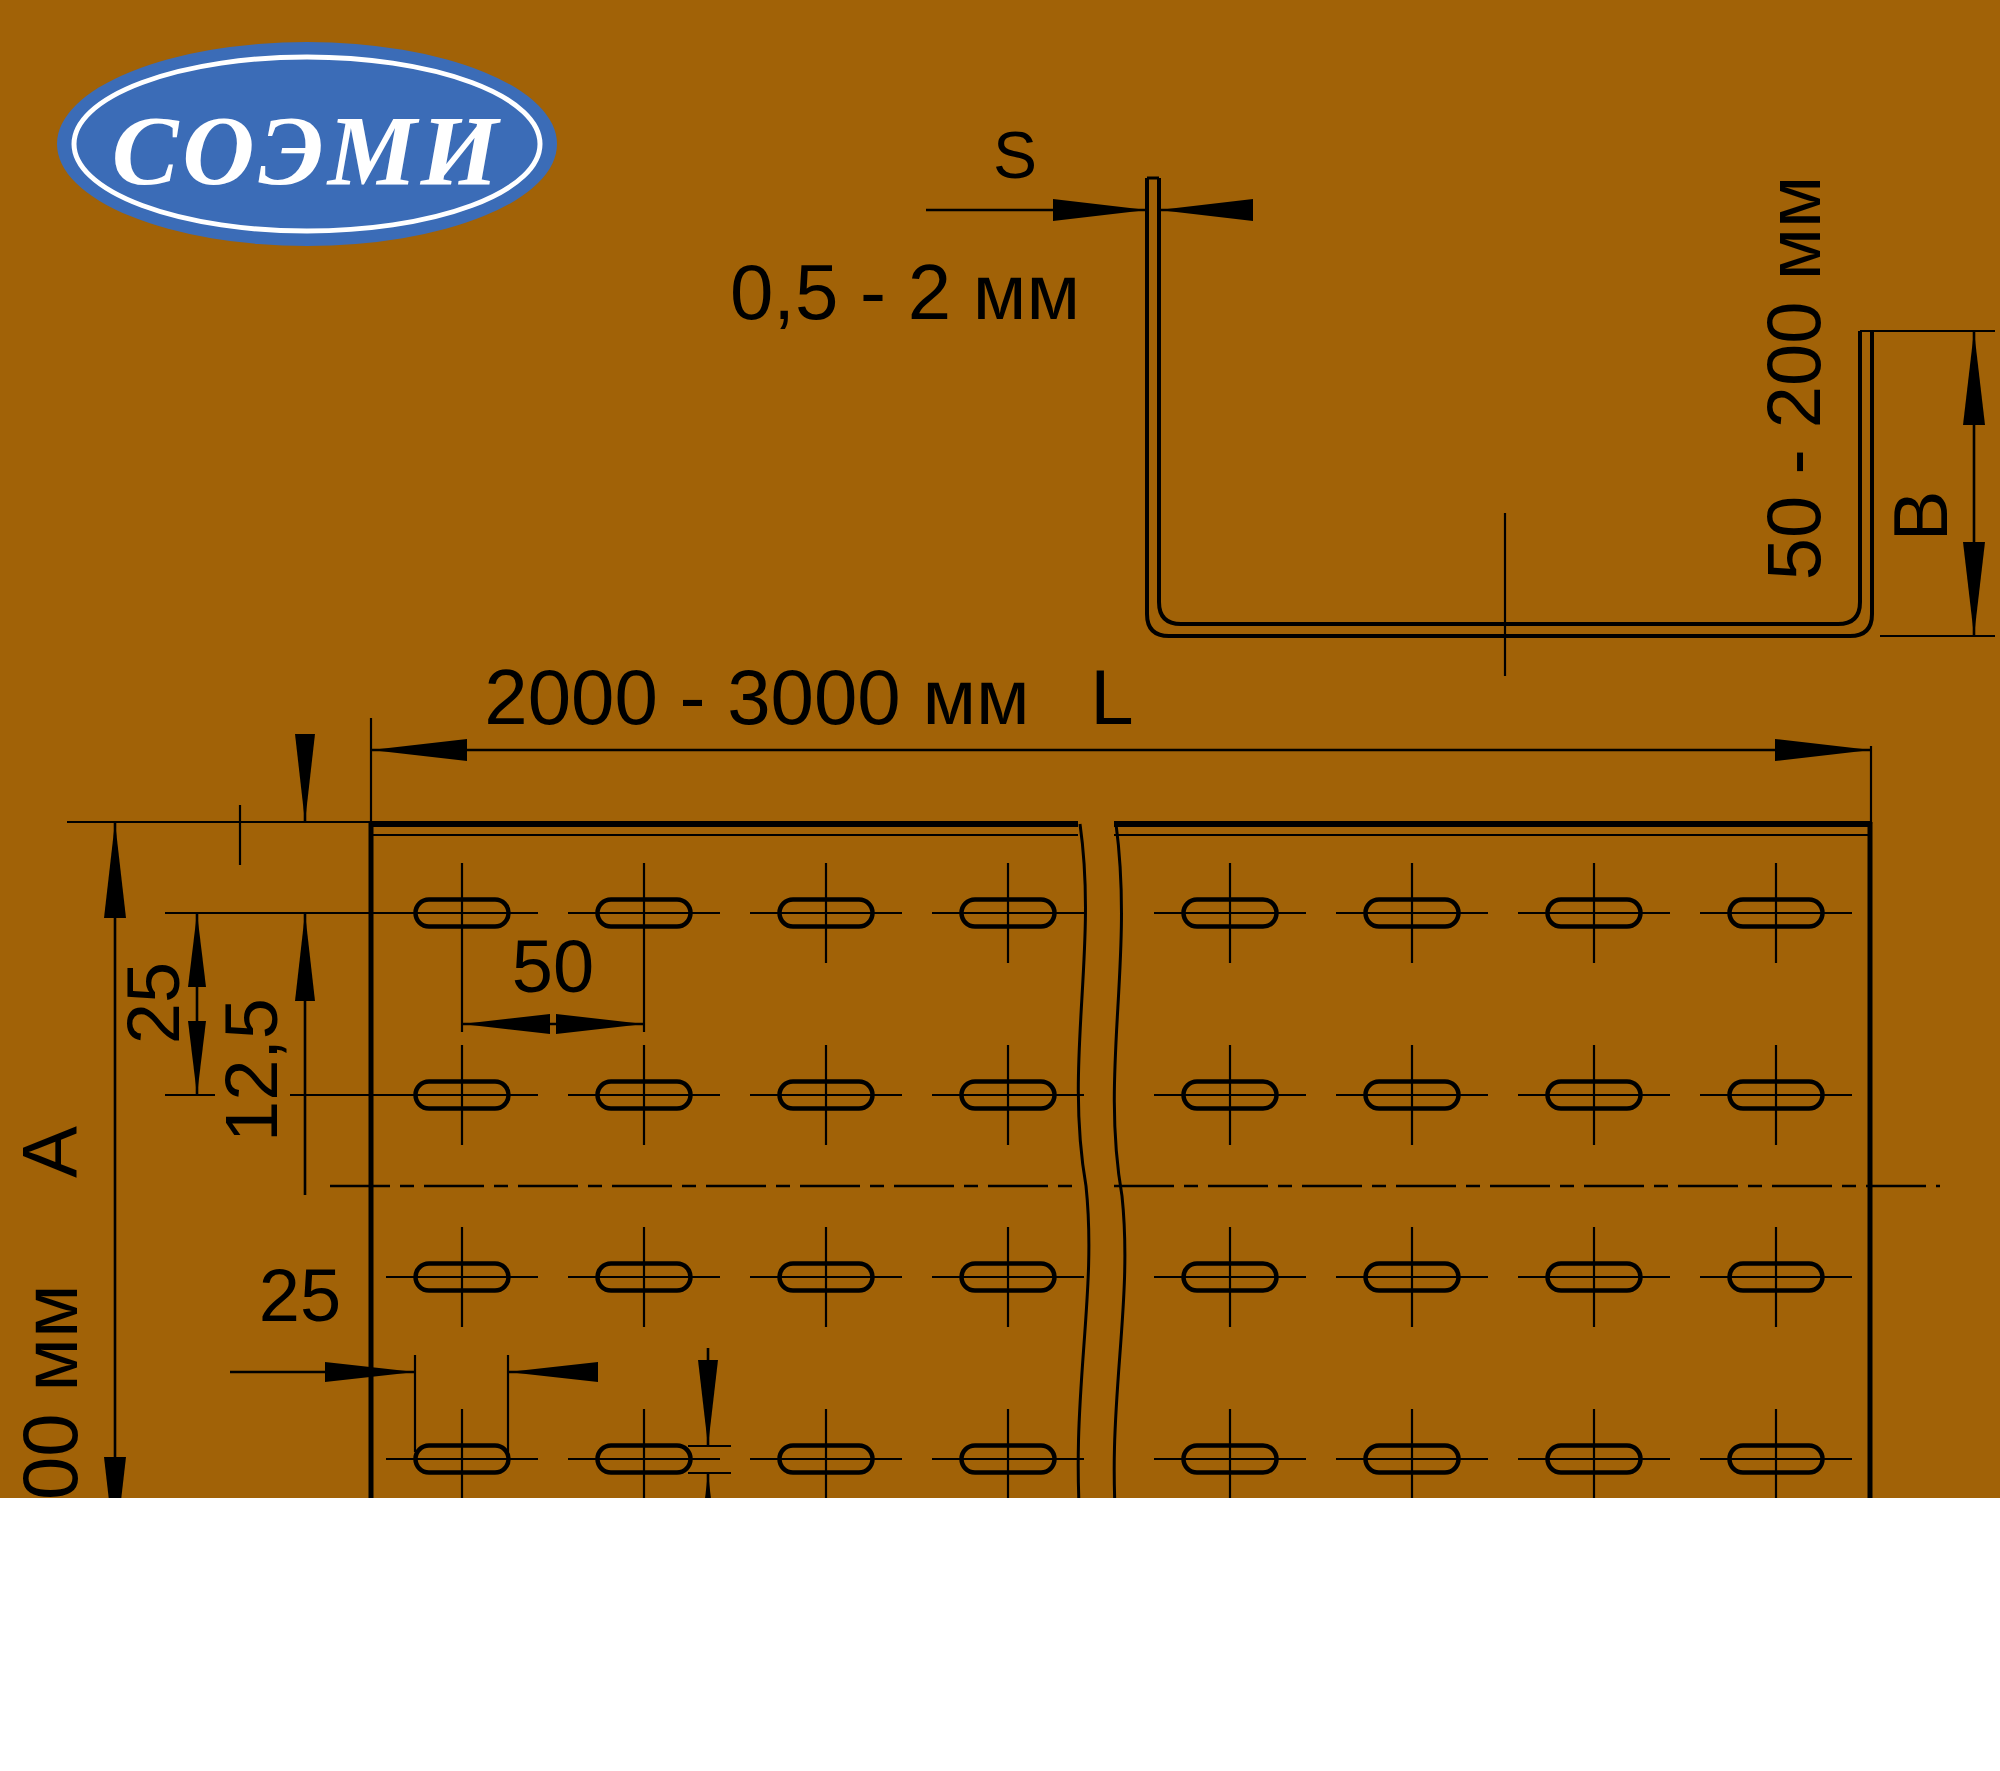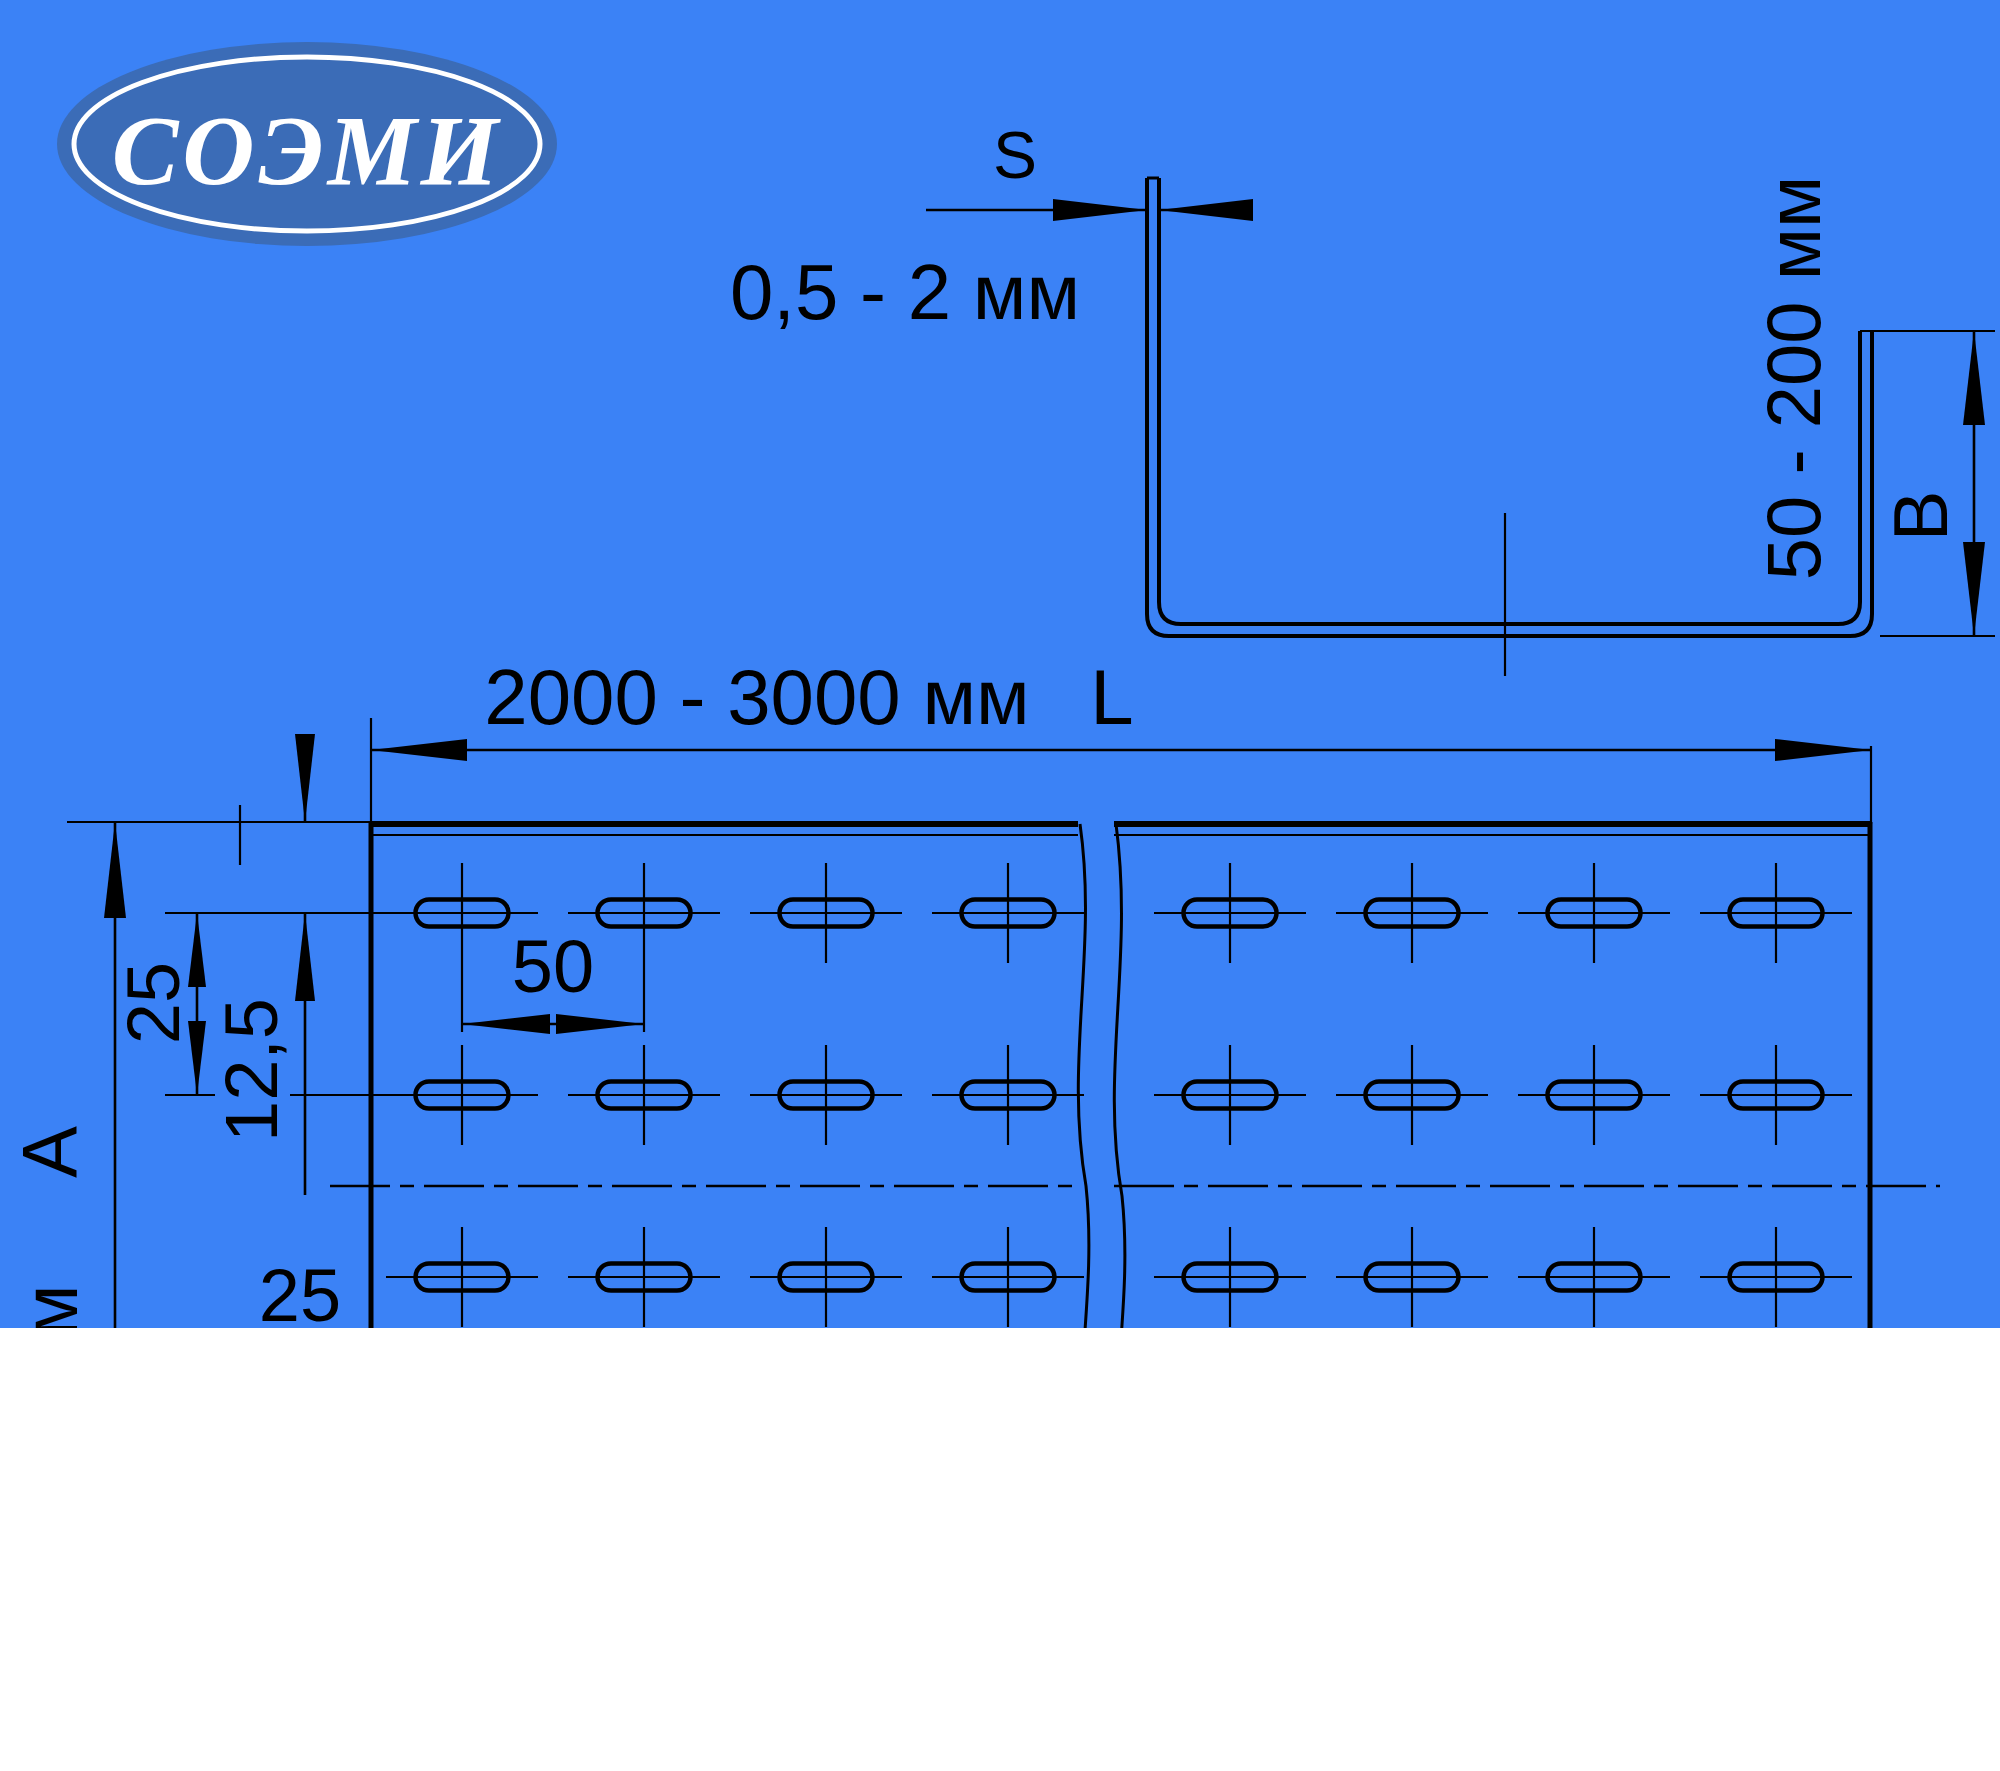--- a/index.html
+++ b/index.html
@@ -1,16 +1,16 @@
 <!DOCTYPE html>
 <html><head>
 <meta charset="utf-8">
 <style>
   html,body{margin:0;padding:0;background:#fff;}
-  .stage{width:2000px;height:1328px;position:relative;background:#3b82f6;font-family:"Liberation Sans",sans-serif;}
+  .stage{width:2000px;height:1498px;position:relative;background:#a16207;font-family:"Liberation Sans",sans-serif;}
   svg text{font-family:"Liberation Sans",sans-serif;fill:#000;}
   .thin {stroke:#000;stroke-width:2.2;fill:none;stroke-linecap:butt;}
   .med  {stroke:#000;stroke-width:3;fill:none;}
   .dim  {stroke:#000;stroke-width:2.6;fill:none;}
   .sheet{stroke:#000;stroke-width:4;fill:none;}
   .edgeThick{stroke:#000;stroke-width:6;fill:none;}
   .edgeThin{stroke:#000;stroke-width:2.2;fill:none;}
   .slot {stroke:#000;stroke-width:4.5;fill:none;}
   .wavy {stroke:#000;stroke-width:3;fill:none;}
   .axis {stroke:#000;stroke-width:2.4;fill:none;stroke-dasharray:60 10 14 10;}

